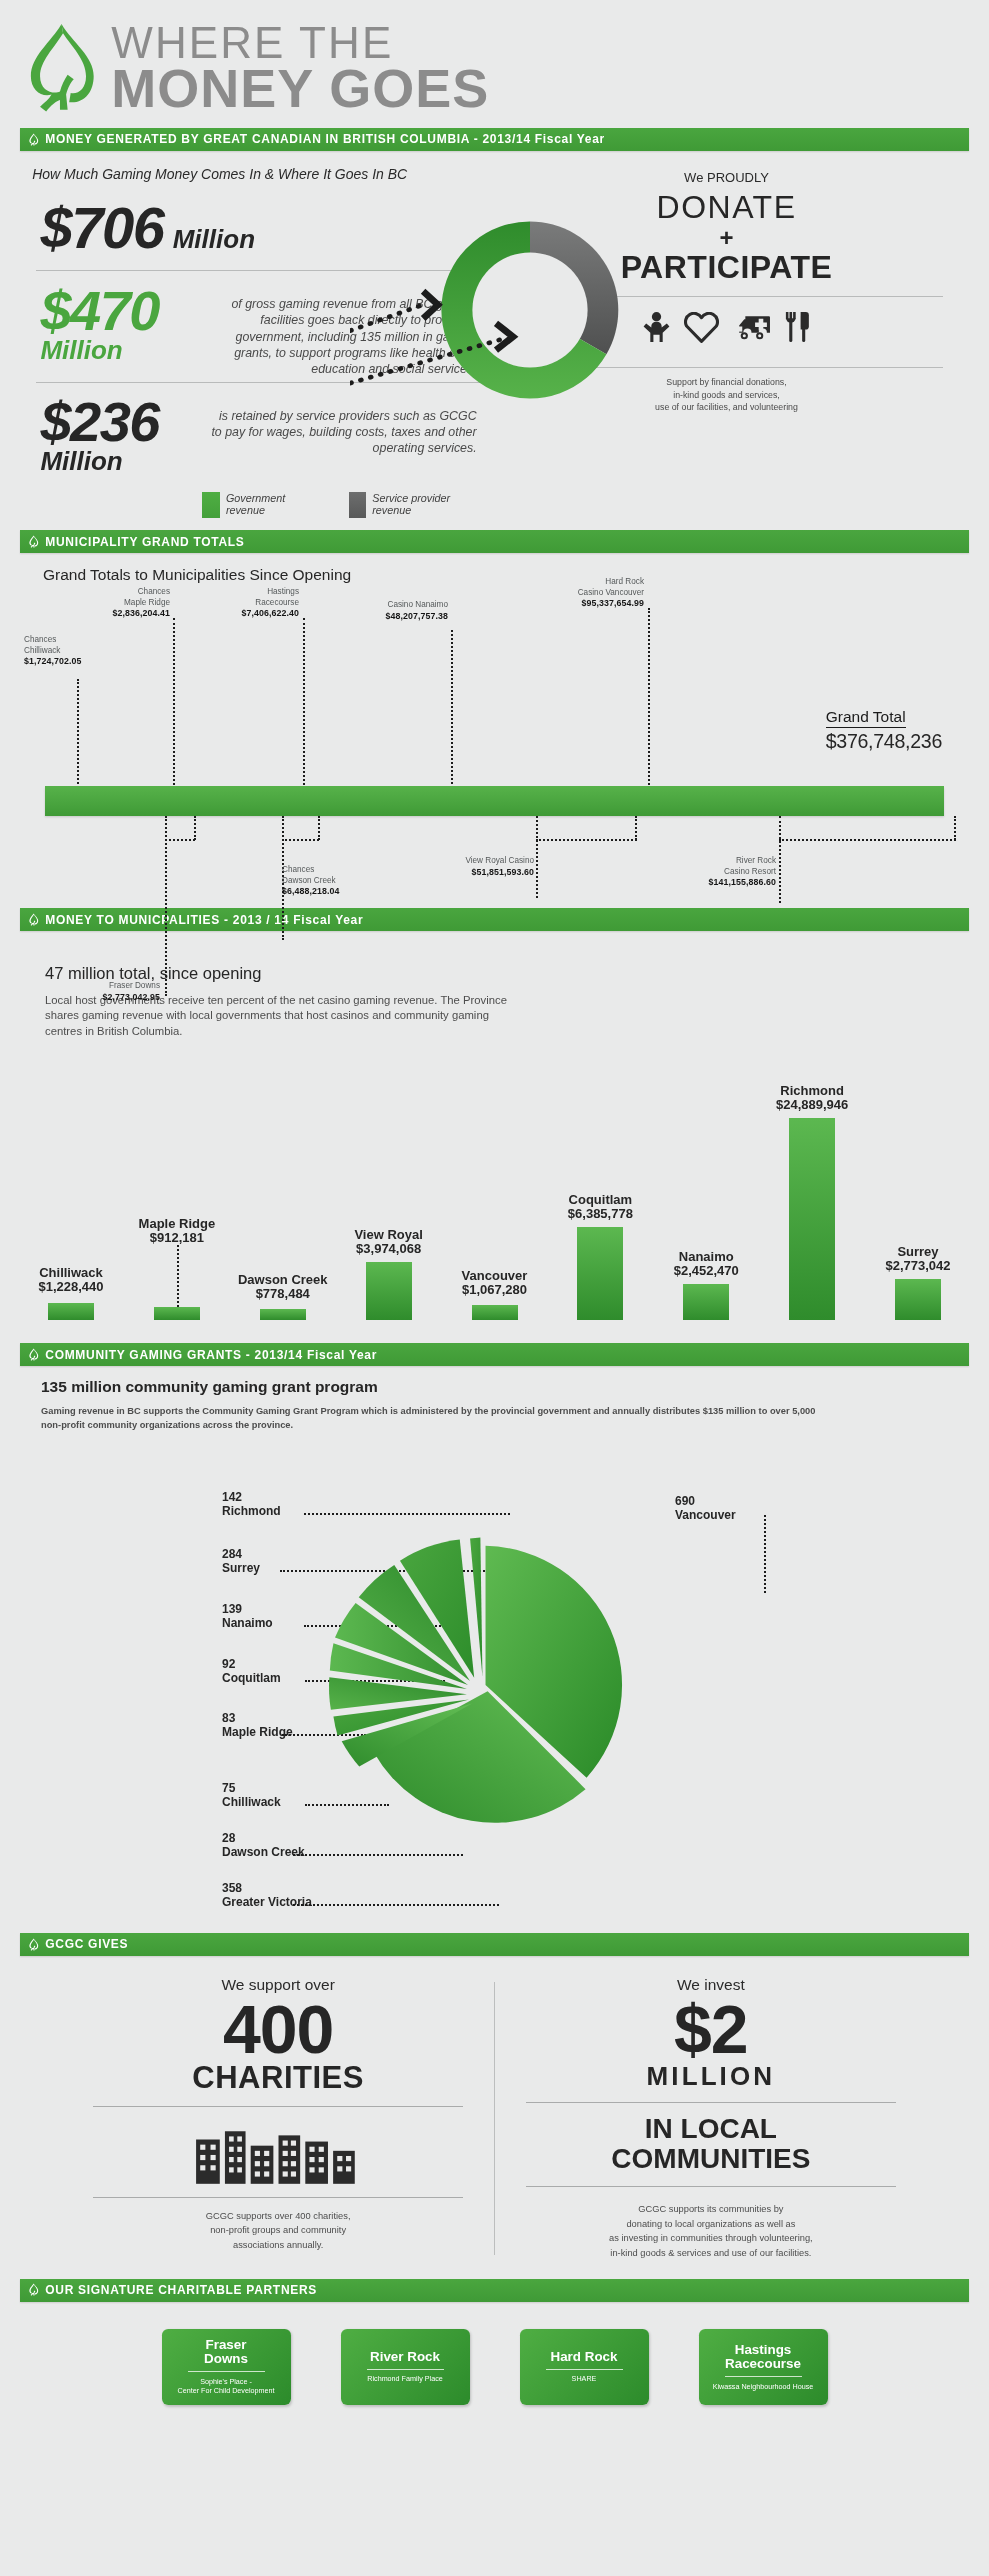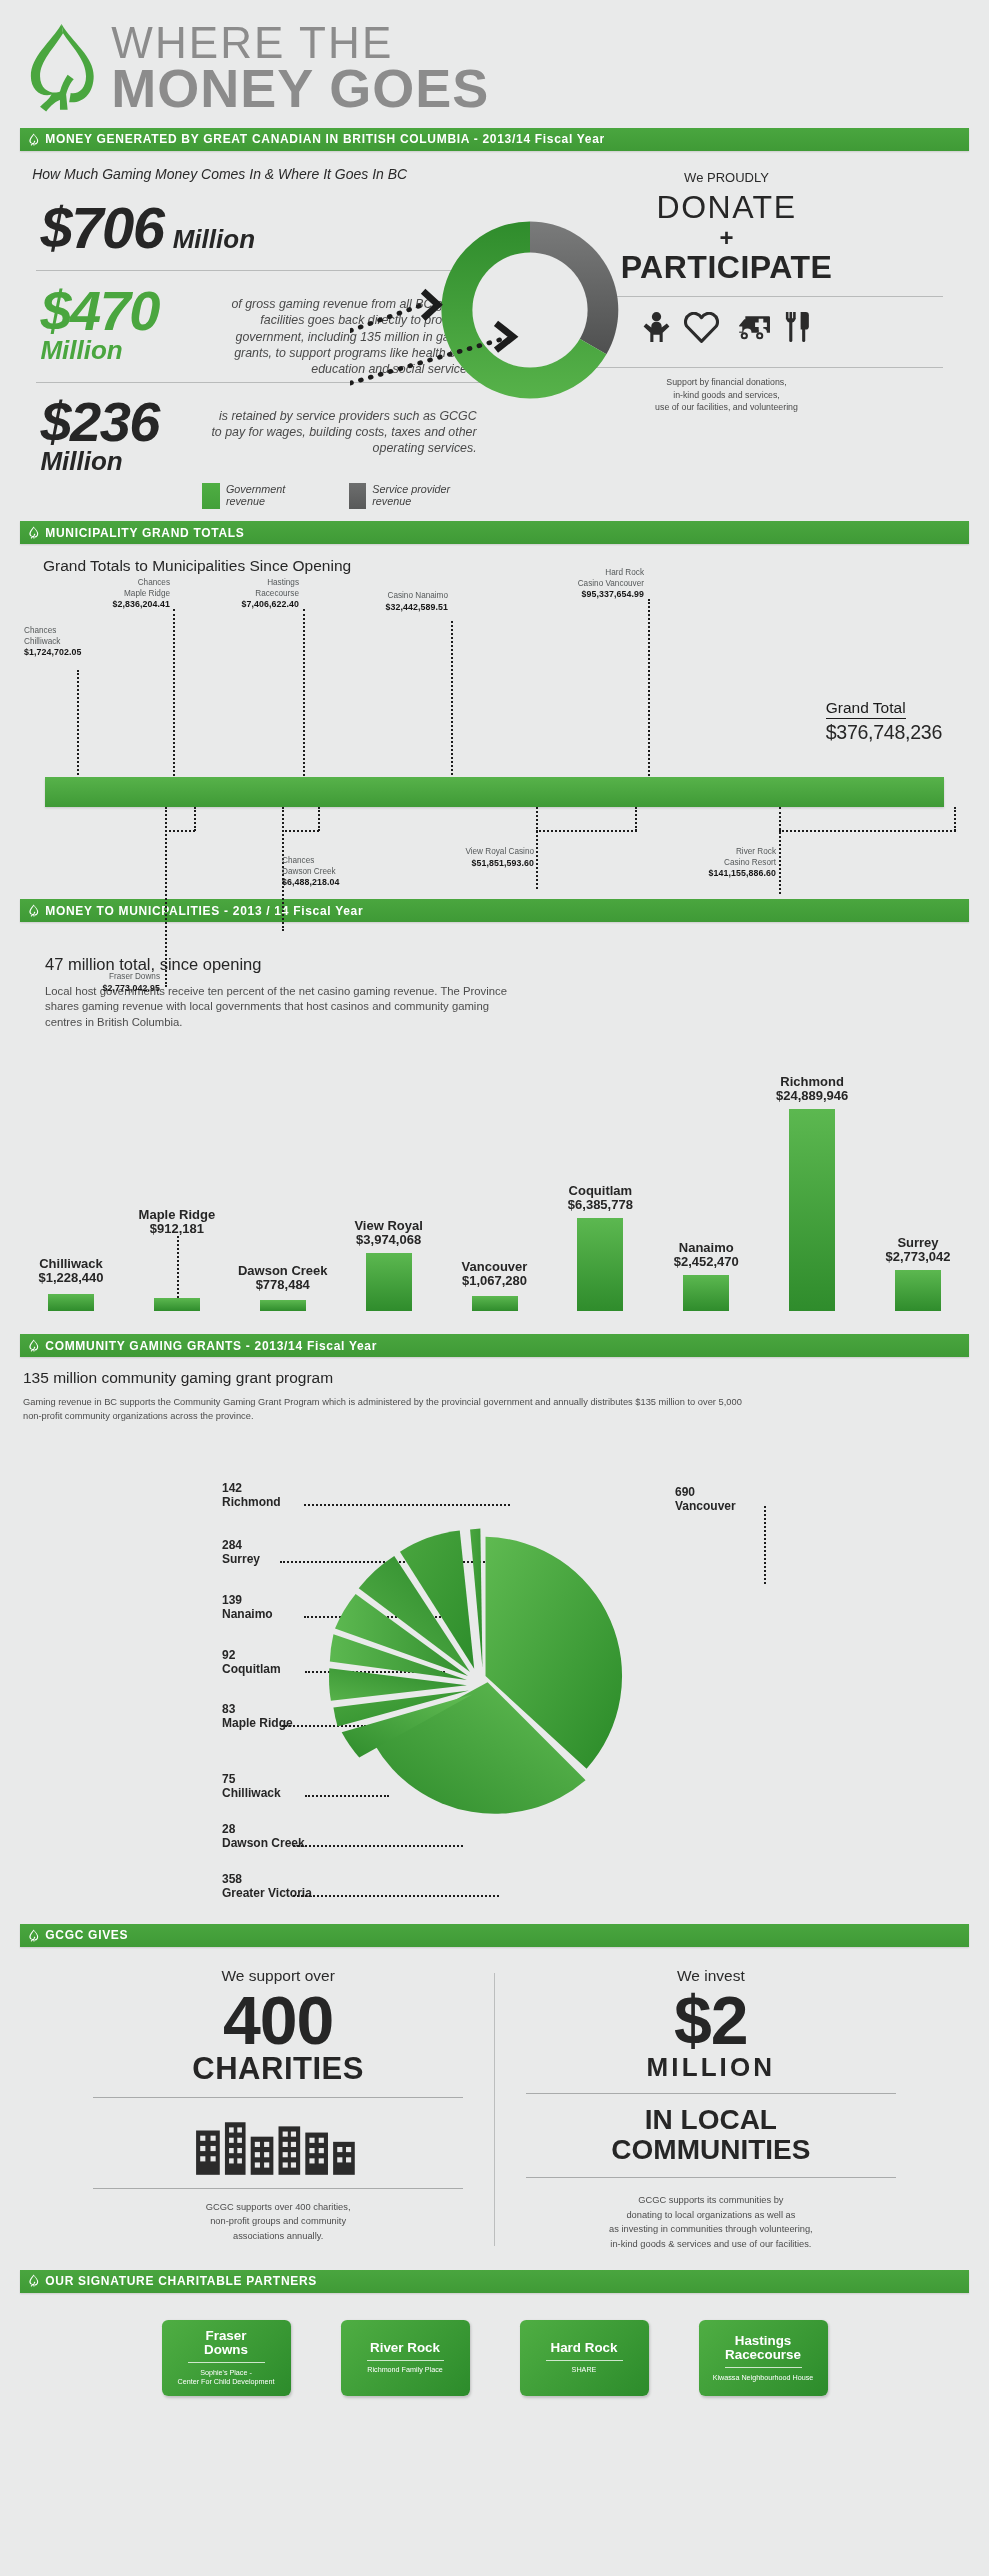--- a/index.html
+++ b/index.html
@@ -46,21 +46,21 @@
   .hrule { border-top: 0.5px solid #b9bbbb; margin: 0 4.1px; }
   .stat-block { display: flex; padding: 11.3px 0 4.1px 8.2px; }
   .stat-left { width: 170px; }
   .stat-left .big-num { font-size: 56px; display: block; }
   .stat-left .stat-million { font-size: 26px; font-weight: 700; line-height: 0.9; display:block; }
   .stat-left.green .big-num, .stat-left.green .stat-million { color: #4aa63f; }
   .stat-desc {
     flex: 1; font-size: 12.4px; color: #4a4a4a; line-height: 1.32; text-align: right;
     padding-top: 13.4px; padding-right: 12.4px;
   }
-  .legend { display: flex; gap: 24px; margin-top: 5px; padding-left: 170px; }
+  .legend { display: flex; gap: 24px; margin-top: 14px; padding-left: 170px; }
   .legend-item { display: flex; align-items: flex-start; gap: 6.2px; }
   .legend-swatch { width: 17.5px; height: 26px; flex: 0 0 17.5px; }
   .legend-swatch.green { background: linear-gradient(to bottom, #4fae43, #43a03a); }
   .legend-swatch.grey { background: linear-gradient(to bottom, #6d6e6e, #585959); }
   .legend-text { font-size: 10.8px; color: #3f3f3f; line-height: 1.15; }
 
   .sec1-right { flex: 1; position: relative; text-align: center; padding-top: 3.1px; }
   .we-proudly { font-size: 13px; color: #2b2b2b; margin-bottom: 5.2px; }
   .donate-word { font-size: 32px; font-weight: 400; letter-spacing: 1.5px; line-height: 1.12; }
   .plus-word { font-size: 24px; font-weight: 700; line-height: 1.0; }
@@ -106,21 +106,21 @@
   .bar-col { position: relative; width: 62px; display: flex; flex-direction: column;
              align-items: center; justify-content: flex-end; height: 100%; }
   .bar-label-group { position: absolute; text-align: center; width: 118px; left: 50%; transform: translateX(-50%); }
   .bar-city { font-size: 13px; font-weight: 700; line-height: 1.05; }
   .bar-amount { font-size: 13px; font-weight: 700; line-height: 1.1; }
   .bar-rect { width: 46px; background: linear-gradient(to bottom, #5cb850 0%, #2f8c2c 100%); }
   .bar-dots { position: absolute; bottom: 0; width: 0; border-left: 2.6px dotted #1c1c1c; left: 50%; }
 
   
   .sec4 { padding: 12.4px 0 0 0; }
-  .sec4-head { padding-left: 23px; }
+  .sec4-head { padding-left: 41px; font-weight: bold; }
   .sec4-title { font-size: 15.5px; margin-bottom: 8.2px; }
   .sec4-desc { font-size: 9.3px; color: #4d4d4d; line-height: 1.5; }
   .pie-area { position: relative; height: 495px; margin-top: 5.2px; }
   .pie-leg-item { position: absolute; left: 0; width: 170px; }
   .pie-leg-count { font-size: 12px; font-weight: 700; line-height: 1.2; }
   .pie-leg-name { font-size: 12px; font-weight: 700; line-height: 1.2; white-space: pre-line; }
   .leader-dots { position: absolute; height: 0; border-top: 2.6px dotted #1c1c1c; }
   .pie-svg-wrap { position: absolute; left: 304px; top: 15.5px; }
   .van-label { position: absolute; left: 675px; top: 56px; font-size: 12px; font-weight: 700; line-height: 1.2; }
 
@@ -339,21 +339,21 @@
     <div class="gt-node ralign" style="left:170px; top:34px; width:129px;">
       <div class="gt-name">Hastings
 Racecourse</div>
       <div class="gt-val">$7,406,622.40</div>
     </div>
     <div class="dotline-v" style="left:303px; top:65px; height:195px;"></div>
     <div class="dotline-h" style="left:303px; top:239px; width:31px;"></div>
 
     <div class="gt-node ralign" style="left:309px; top:47px; width:139px;">
       <div class="gt-name">Casino Nanaimo</div>
-      <div class="gt-val">$32,442,589.51</div>
+      <div class="gt-val">$48,207,757.38</div>
     </div>
     <div class="dotline-v" style="left:451px; top:77px; height:182px;"></div>
     <div class="dotline-h" style="left:451px; top:239px; width:89px;"></div>
 
     <div class="gt-node ralign" style="left:495px; top:24px; width:149px;">
       <div class="gt-name">Hard Rock
 Casino Vancouver</div>
       <div class="gt-val">$95,337,654.99</div>
     </div>
     <div class="dotline-v" style="left:648px; top:55px; height:205px;"></div>

